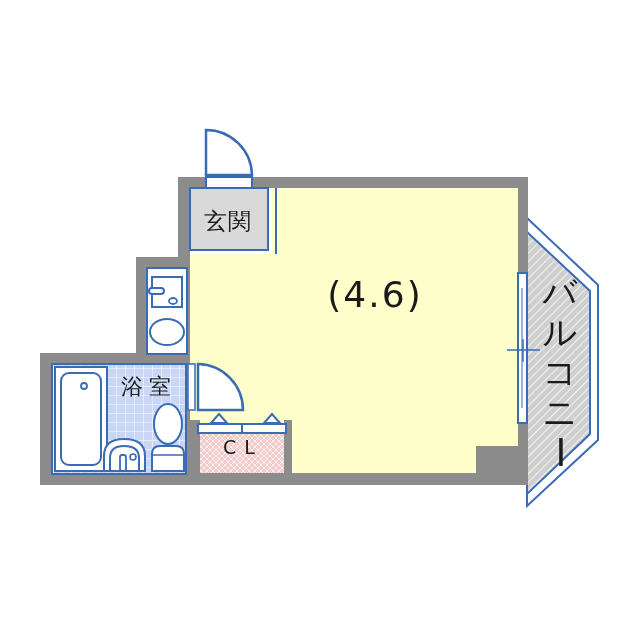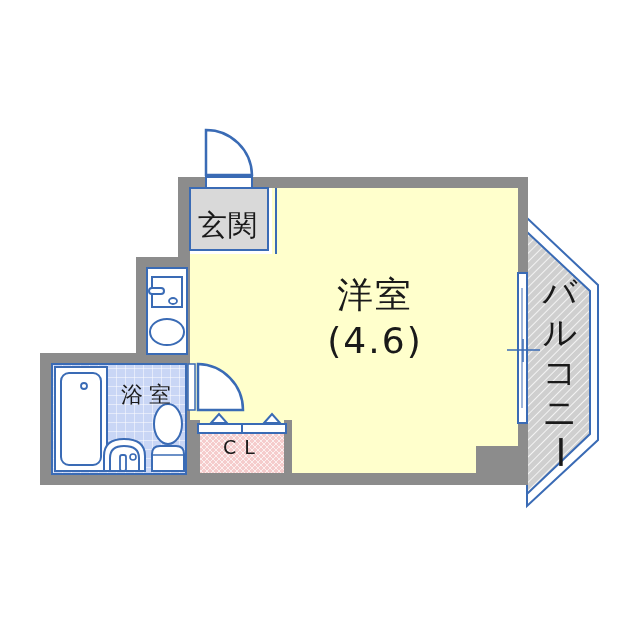--- a/index.html
+++ b/index.html
@@ -1,22 +1,22 @@
 <!DOCTYPE html>
 <html><head>
 <meta charset="utf-8">
 <style>
   html, body { margin:0; padding:0; background:#ffffff; }
   body { width:640px; height:640px; position:relative; overflow:hidden;
          font-family:"DejaVu Sans", "Liberation Sans", sans-serif; }
   svg.plan { position:absolute; left:0; top:0; width:640px; height:640px; }
   .label { position:absolute; color:#1a1a1a; text-align:center; white-space:nowrap; }
-  .lbl-genkan { left:190px; top:206px; width:76px; font-size:29px; letter-spacing:1px; }
+  .lbl-genkan { left:190px; top:206px; width:76px; font-size:23px; letter-spacing:1px; }
   .lbl-room { left:300px; top:272px; width:150px; font-size:36px; line-height:46px; letter-spacing:2px; }
-  .lbl-bath { left:112px; top:380px; width:74px; font-size:22px; letter-spacing:6px; }
+  .lbl-bath { left:112px; top:372px; width:74px; font-size:22px; letter-spacing:6px; }
   .lbl-cl { left:196px; top:436px; width:94px; font-size:19px; letter-spacing:8px; }
   .lbl-balcony { left:540px; top:272px; width:40px; font-size:34px; line-height:40px; }
 </style>
 </head>
 <body>
 
 <svg class="plan" viewBox="0 0 640 640" xmlns="http://www.w3.org/2000/svg">
   <defs>
     <pattern id="grid" width="9" height="9" patternUnits="userSpaceOnUse">
       <rect width="9" height="9" fill="#c9d6f5"></rect>
@@ -108,21 +108,20 @@
     <rect x="518" y="273" width="9" height="150" fill="#ffffff" stroke="#3a6bb5" stroke-width="2"></rect>
     <line x1="522" y1="288" x2="522" y2="408" stroke="#3a6bb5" stroke-width="1"></line>
     <line x1="507" y1="350" x2="540" y2="350" stroke="#3a6bb5" stroke-width="1.5"></line>
     <line x1="523" y1="339" x2="523" y2="362" stroke="#3a6bb5" stroke-width="1.5"></line>
   </g>
 </svg>
 
 <div class="label lbl-genkan">玄関</div>
 
 <div class="label lbl-room">
-  <div>洋室</div>
   <div>(4.6)</div>
 </div>
 
 <div class="label lbl-bath">浴室</div>
 
 <div class="label lbl-cl">CL</div>
 
 <div class="label lbl-balcony">
   <div>バ</div>
   <div>ル</div>

